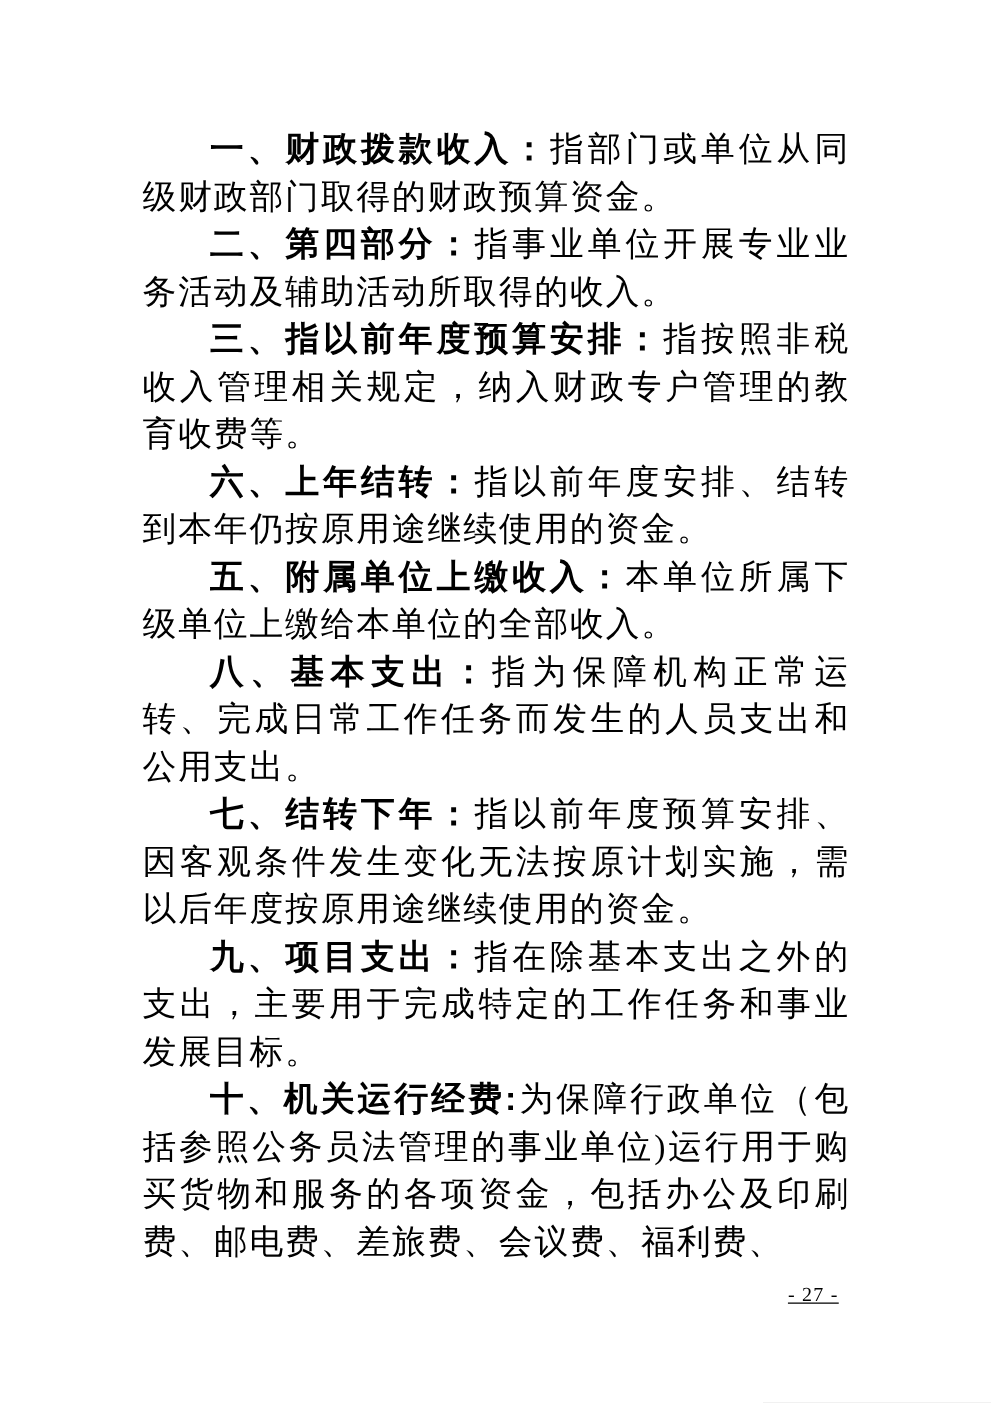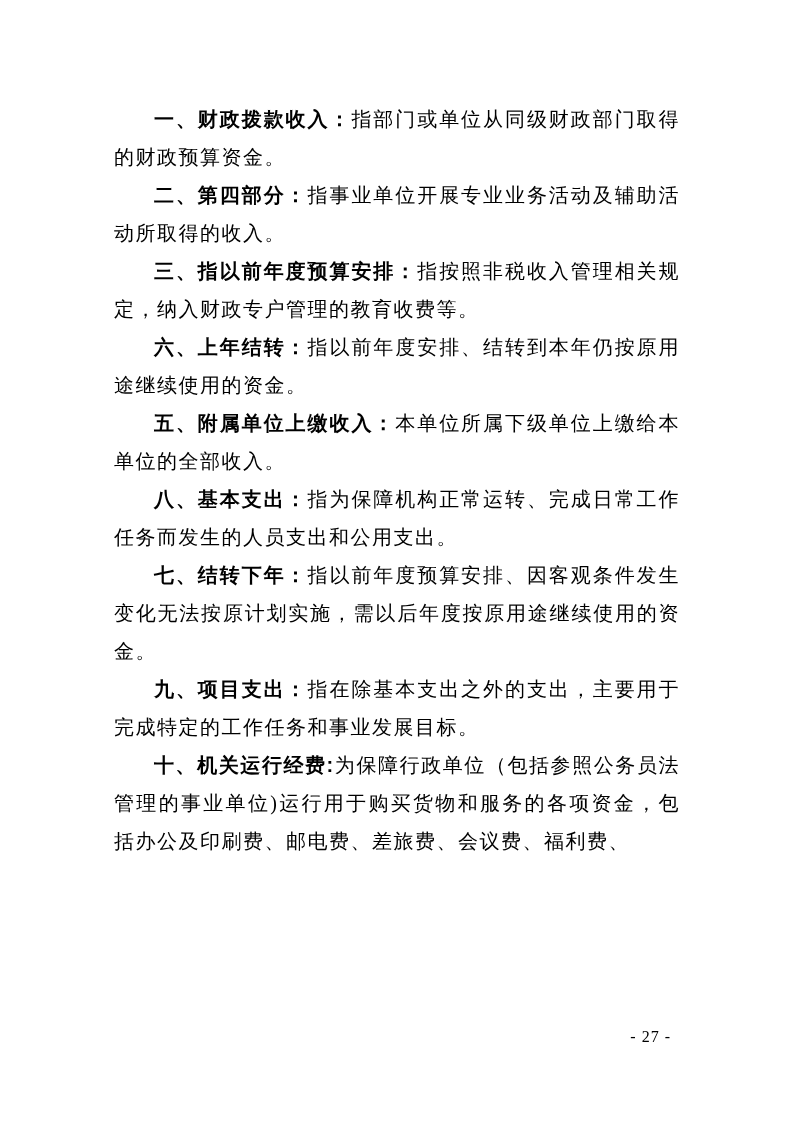--- a/index.html
+++ b/index.html
@@ -29,41 +29,42 @@
     text-align: center;
     font-family: "Liberation Sans", sans-serif;
     font-weight: bold;
     font-size: 27px;
     letter-spacing: 3px;
     word-spacing: 14px;
     white-space: nowrap;
   }
   .term {
     margin: 0;
-    font-size: 20px;
+    font-size: 27px;
     line-height: 38px;
     letter-spacing: 1.5px;
     text-align: justify;
     text-indent: 2em;
     text-justify: inter-character;
   }
   .term .label {
     font-family: "Liberation Sans", sans-serif;
     font-weight: bold;
   }
   .term .definition {
     font-weight: normal;
   }
   .page-number {
     position: absolute;
     top: 1028px;
     right: 122px;
     font-size: 16px;
     letter-spacing: 1px;
     font-family: "Liberation Serif", serif;
+    text-decoration: underline;
   }
 </style>
 </head>
 <body>
 
 <div class="page">
   <div class="content">
 
     <p class="term"><span class="label">一、财政拨款收入：</span><span class="definition">指部门或单位从同级财政部门取得的财政预算资金。</span></p>
 

